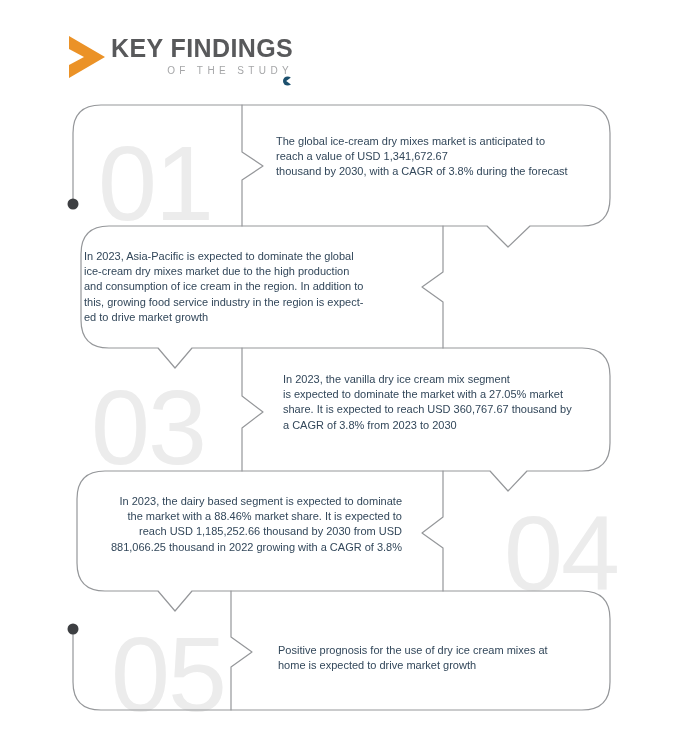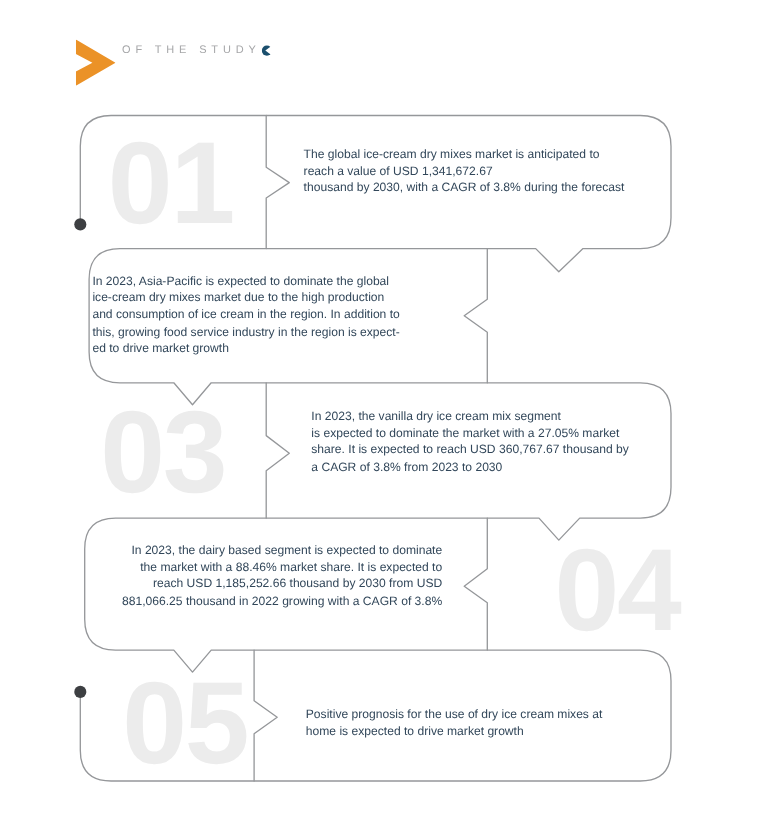--- a/index.html
+++ b/index.html
@@ -7,34 +7,34 @@
          font-family:"Liberation Sans", sans-serif; }
   .canvas { position:absolute; inset:0; background:#fff; }
 
   
   .header { position:absolute; left:69px; top:36px; display:flex; align-items:flex-start; }
   .logo-arrow { width:36px; height:42px; flex:0 0 auto; }
   .logo-arrow polygon { fill:var(--accent); }
   .title-block { margin-left:6px; }
   .page-title { margin:0; font-size:25px; font-weight:bold; letter-spacing:0.4px;
                 color:var(--title-color); line-height:1.0; }
-  .page-subtitle-row { margin-top:4px; display:flex; align-items:flex-end; }
+  .page-subtitle-row { margin-top:4px; display:flex; align-items:flex-end;flex-direction:column; }
   .page-subtitle { font-size:10px; letter-spacing:4.4px; color:var(--subtitle-color); }
   .subtitle-mark { width:10px; height:10px; margin-left:1px; }
 
   
   .bubble-svg { position:absolute; left:0; top:0; z-index:2; pointer-events:none; }
   .outline { fill:none; stroke:var(--outline); stroke-width:1.2;
              stroke-linejoin:round; stroke-linecap:round; }
   .dot { fill:var(--dot); stroke:none; }
 
   
   .num { position:absolute; z-index:1; display:flex; align-items:center; justify-content:center;
-         font-size:106px; font-weight:bold; color:var(--number-color); line-height:1;
-         letter-spacing:-2px; user-select:none; }
+         font-size:106px; font-weight:normal; color:var(--number-color); line-height:1;
+         letter-spacing:-2px; user-select:none;margin-top:16px; }
   .num1 { left:75px;  top:114px; width:160px; height:106px; }
   .num2 { left:477px; top:242px; width:168px; height:106px; }
   .num3 { left:68px;  top:358px; width:160px; height:106px; }
   .num4 { left:477px; top:484px; width:168px; height:106px; }
   .num5 { left:88px;  top:605px; width:160px; height:106px; }
 
   
   .txt { position:absolute; z-index:3; font-size:11px; line-height:15.2px;
          color:var(--text-color); white-space:nowrap; }
   .txt1 { left:276px; top:134px; }
@@ -46,20 +46,21 @@
 </head>
 <body>
 
 <div class="canvas">
 
   <div class="header">
     <svg class="logo-arrow" viewBox="0 0 36 42">
       <polygon points="0,0 36,21 0,42 0,29 15,21 0,13"></polygon>
     </svg>
     <div class="title-block">
+      <h1 class="page-title">KEY FINDINGS</h1>
       <div class="page-subtitle-row">
         <span class="page-subtitle">OF THE STUDY</span>
         <svg class="subtitle-mark" viewBox="0 0 10 10">
           <circle cx="4.6" cy="5" r="4.6" fill="#1B4F6D"></circle>
           <polygon points="10,0 10,10 3.2,5" fill="#ffffff"></polygon>
         </svg>
       </div>
     </div>
   </div>
 

